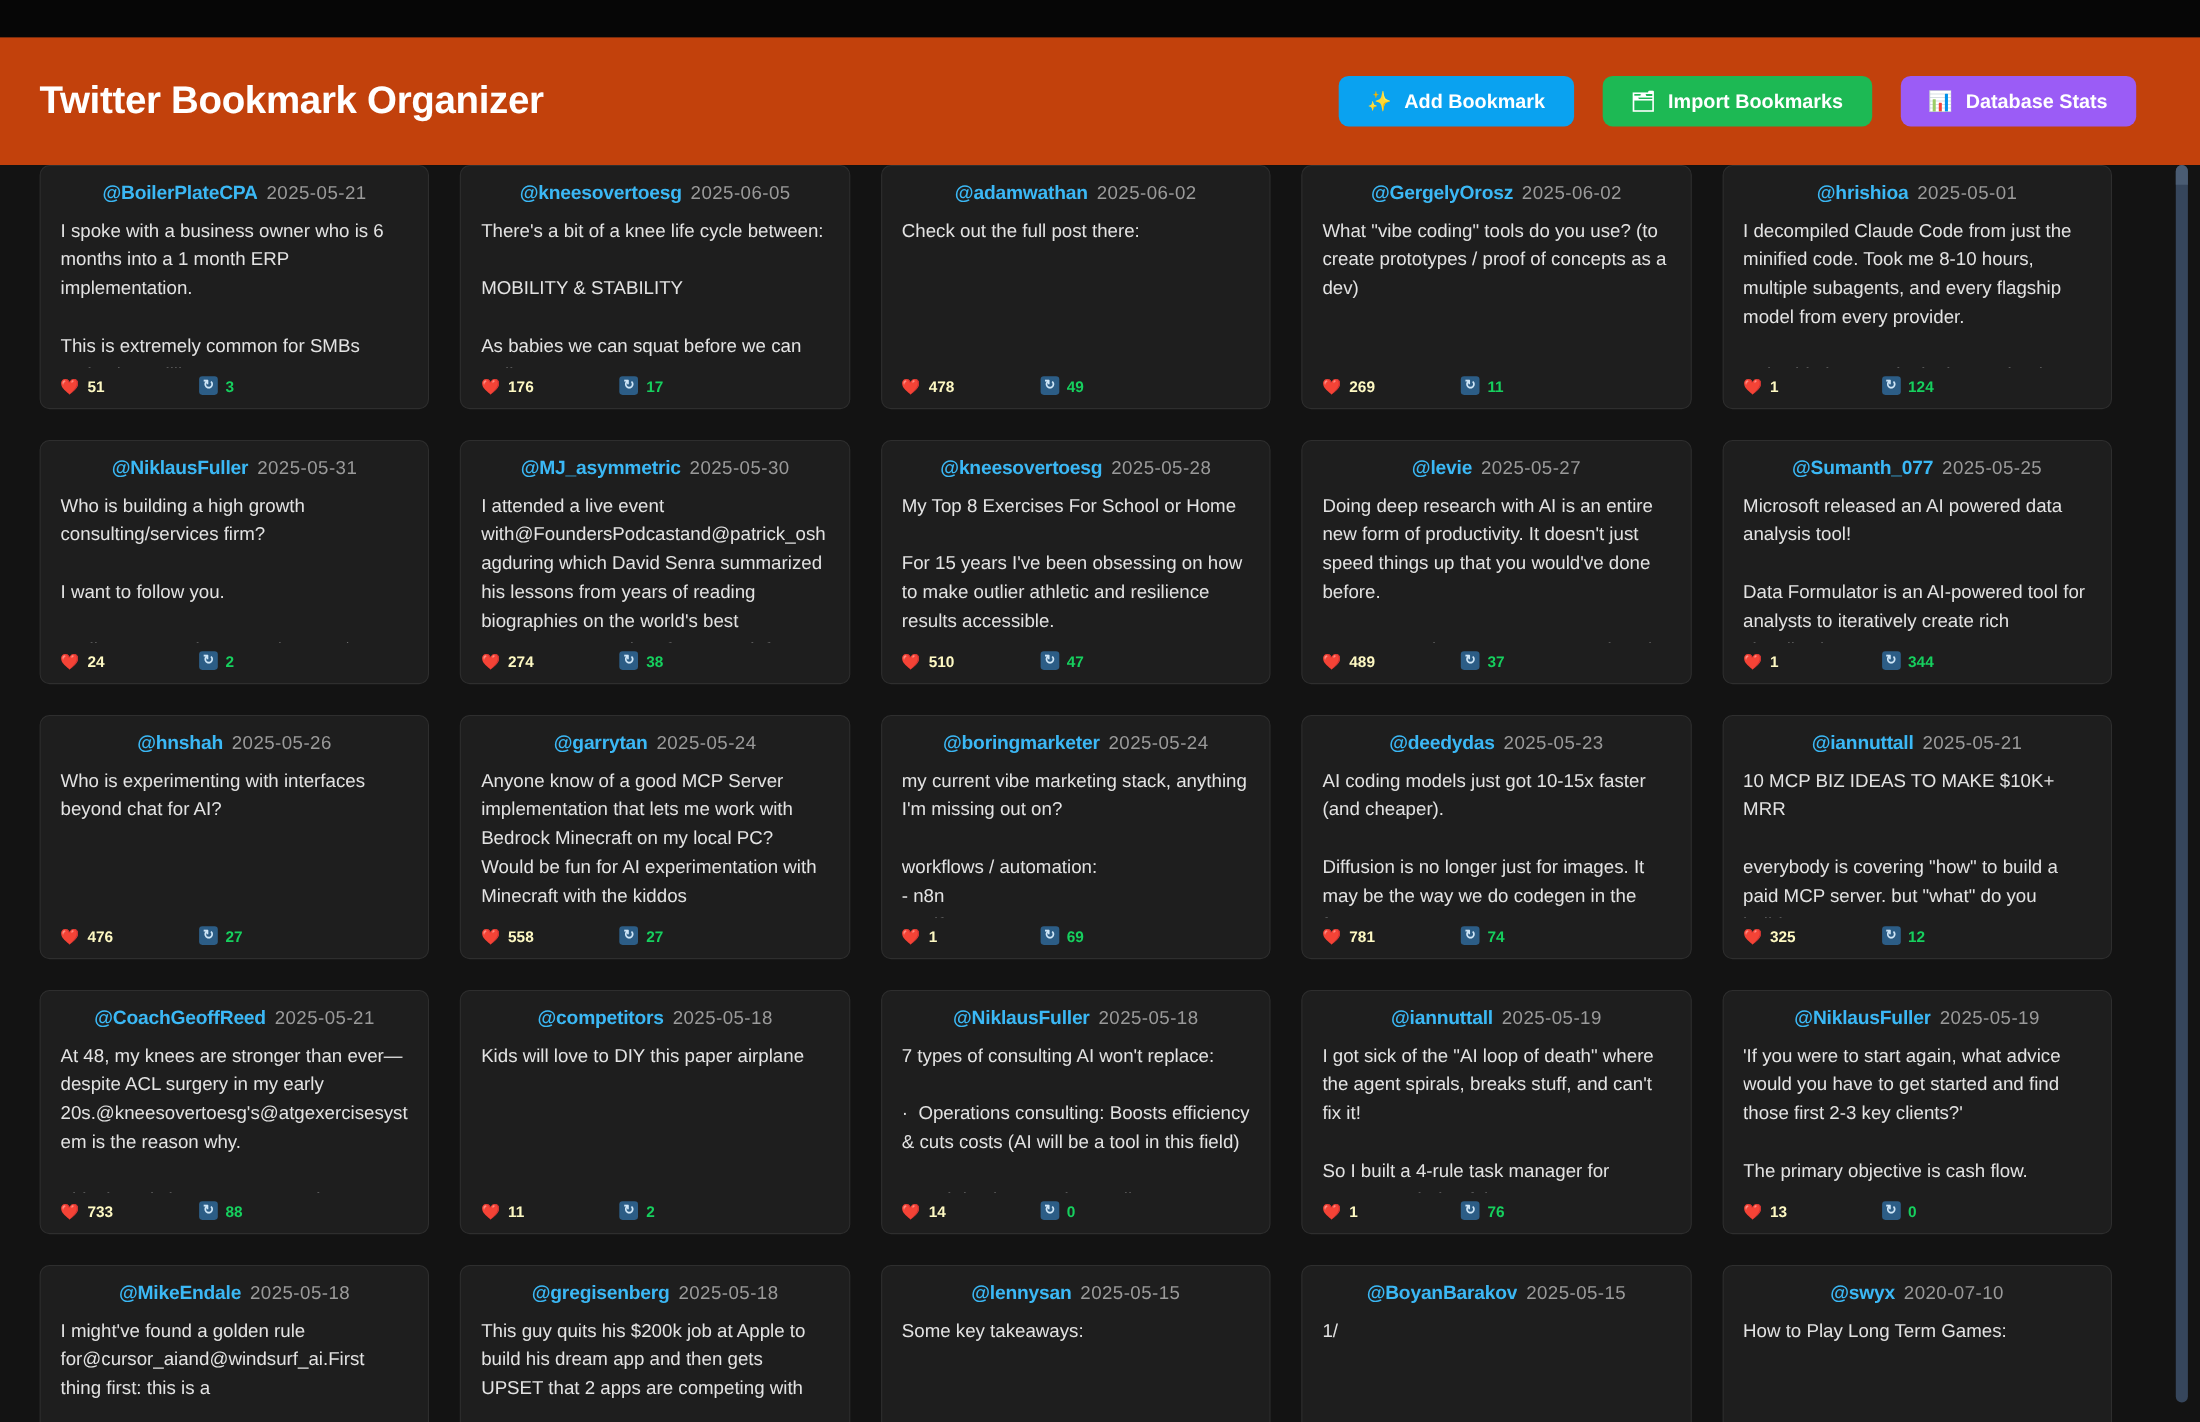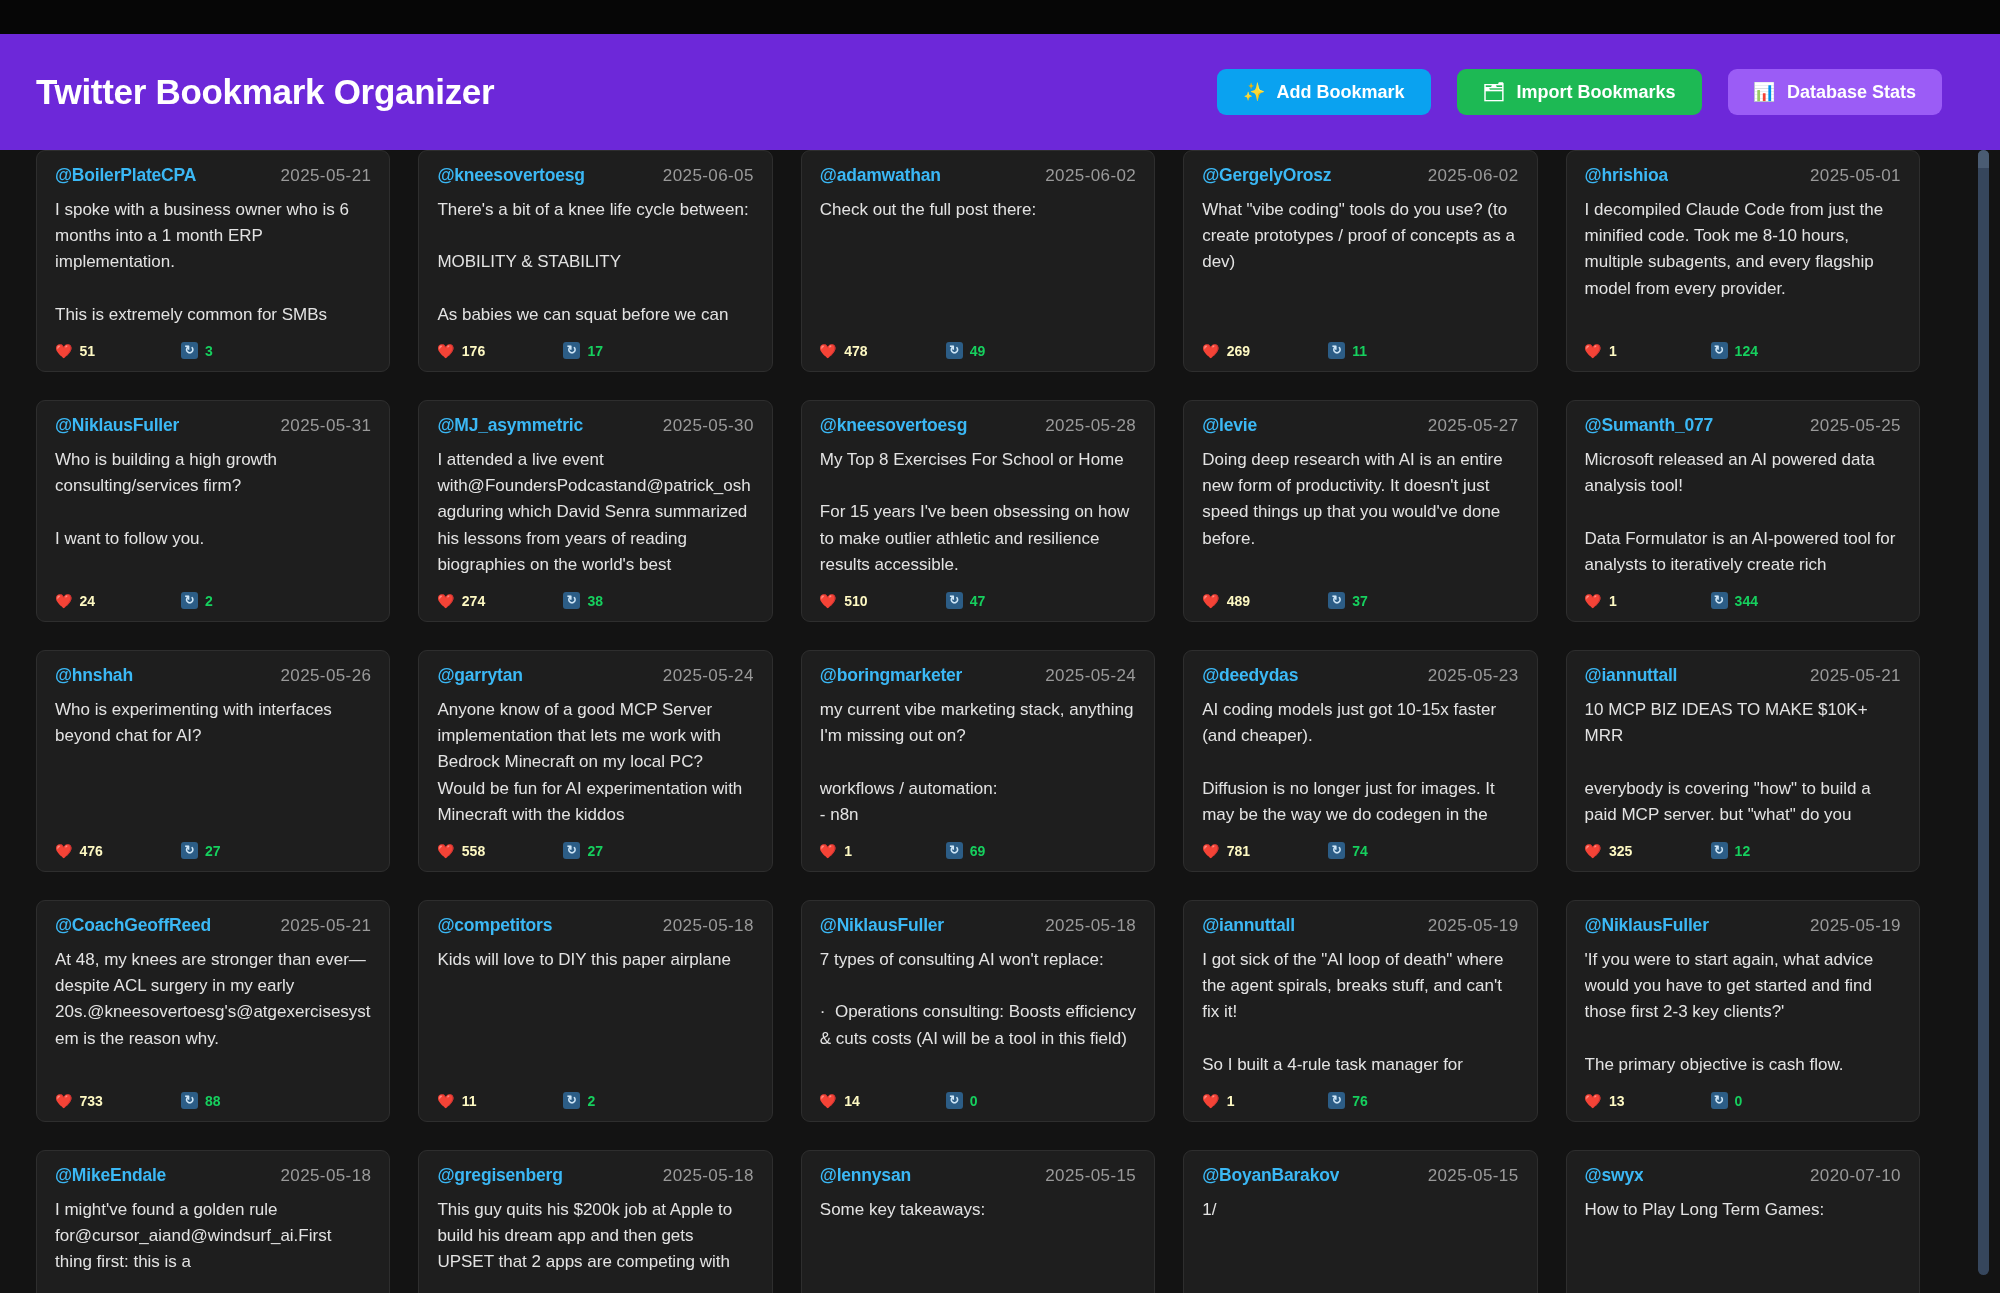--- a/index.html
+++ b/index.html
@@ -18,21 +18,21 @@
   }
   .topstrip { height: 34px; background: #060606; flex: 0 0 34px; }
 
   
   .header {
     flex: 0 0 116px;
     display: flex;
     align-items: center;
     justify-content: space-between;
     padding: 0 58px 0 36px;
-    background: #6d28d9;
+    background: #c2410c;
   }
   .app-title {
     font-size: 35px;
     font-weight: bold;
     color: #ffffff;
     letter-spacing: -0.3px;
     white-space: nowrap;
   }
   .btn-row { display: flex; gap: 26px; align-items: center; }
   .btn {
@@ -75,21 +75,21 @@
     height: 222px;
     padding: 14px 18px 12px 18px;
     display: flex;
     flex-direction: column;
     overflow: hidden;
     cursor: pointer;
   }
   .card-head {
     display: flex;
     align-items: baseline;
-    justify-content: space-between;
+    justify-content: center;
     margin-bottom: 11px;
   }
   .handle {
     color: #3bb8f5;
     font-size: 17.5px;
     font-weight: bold;
     letter-spacing: -0.2px;
     white-space: nowrap;
     overflow: hidden;
     text-overflow: ellipsis;

